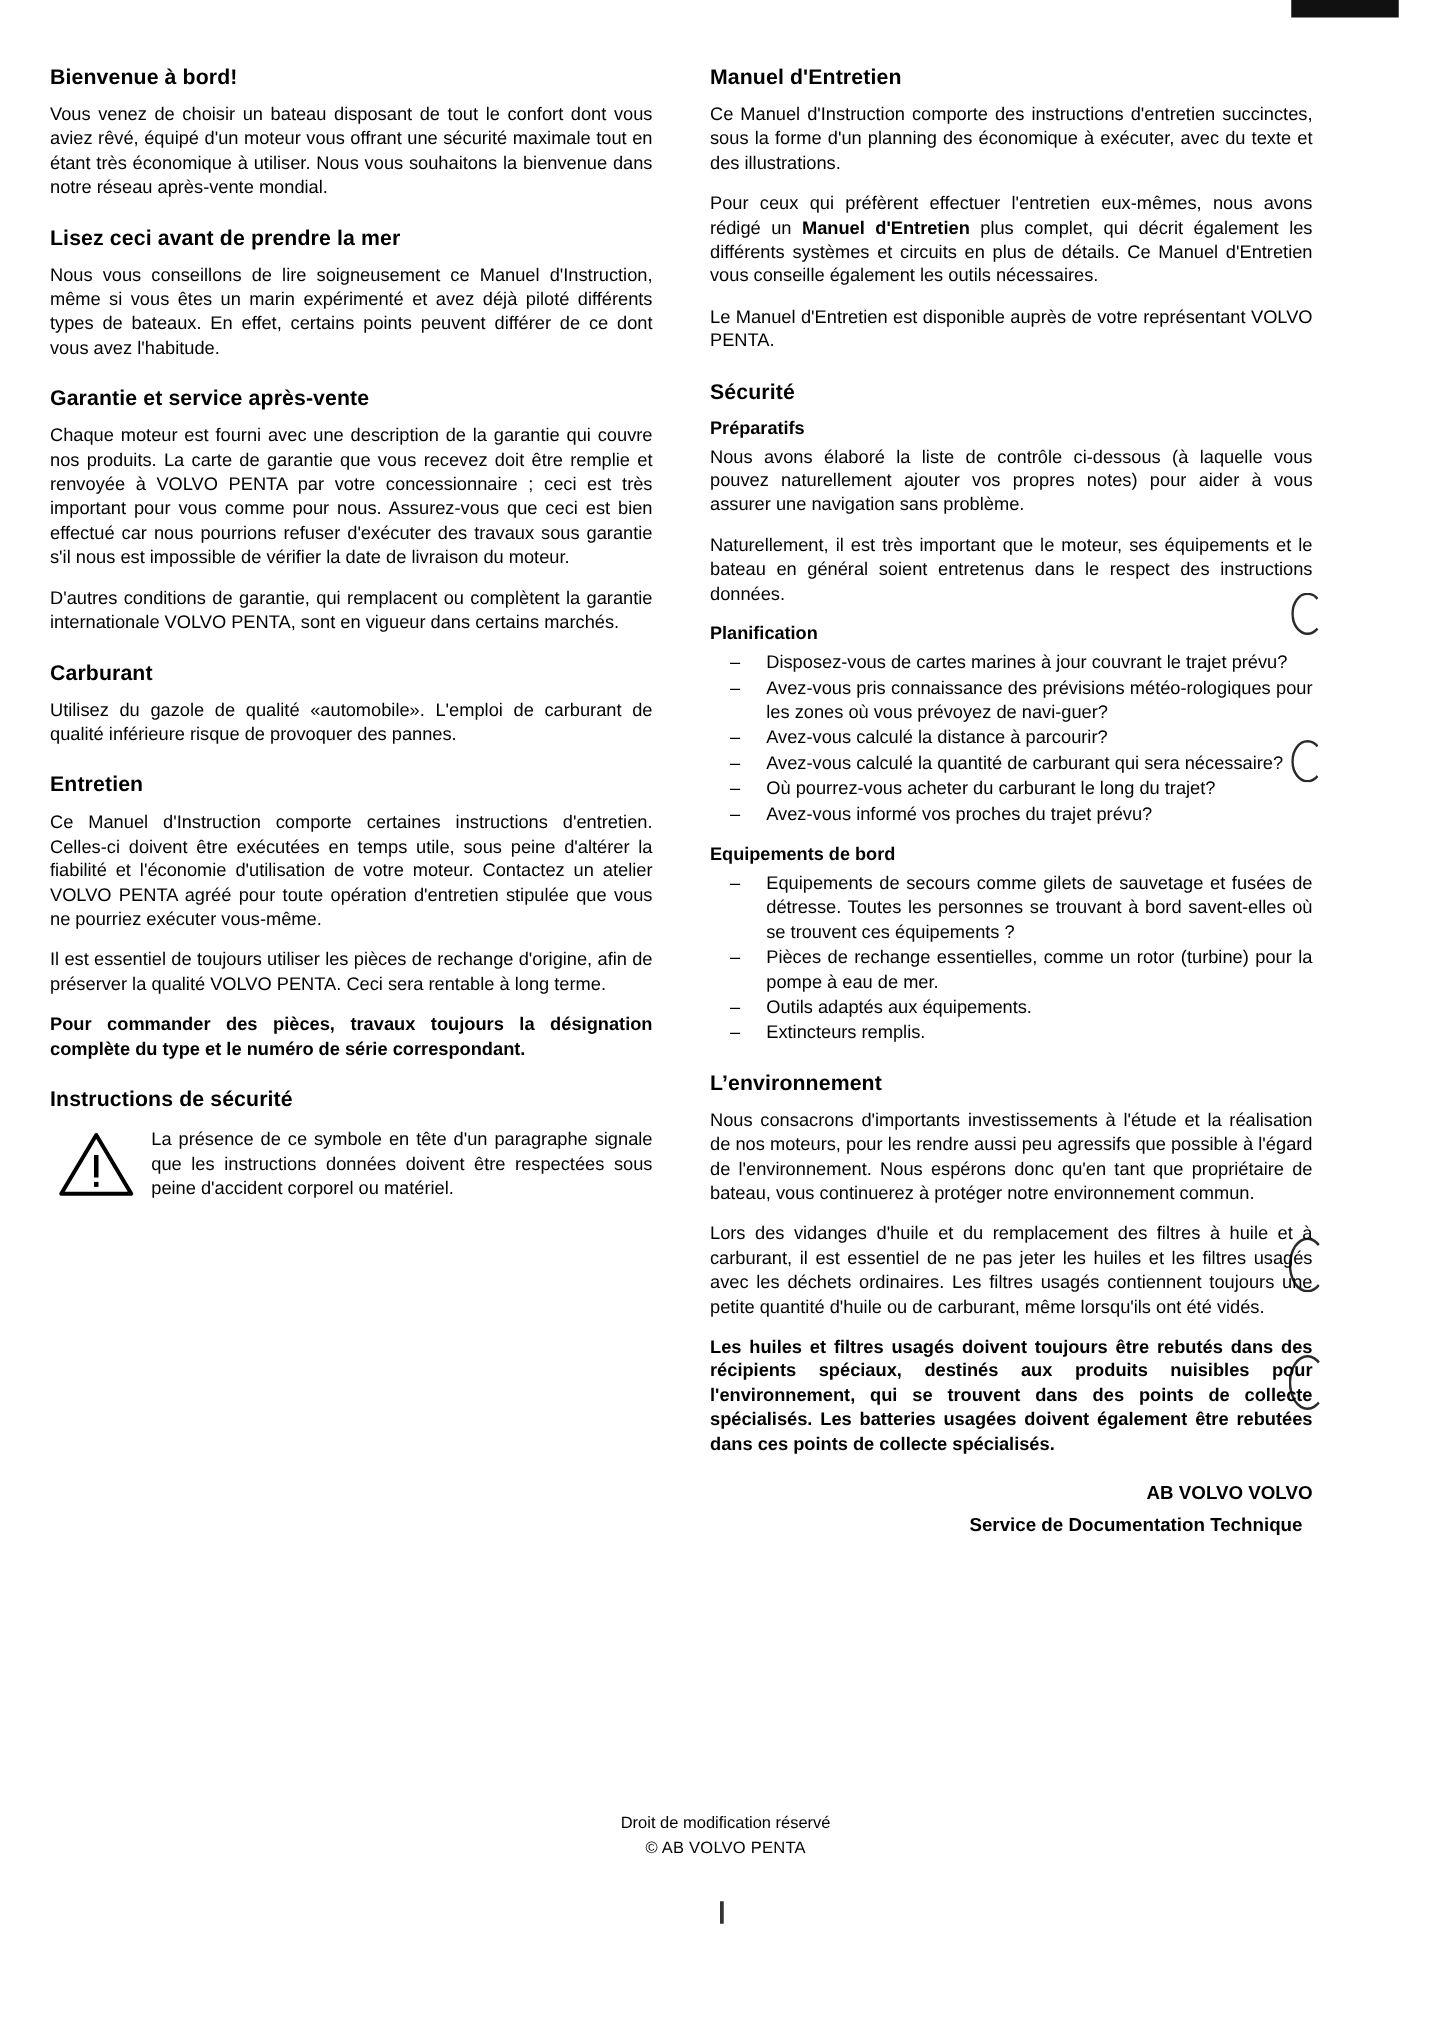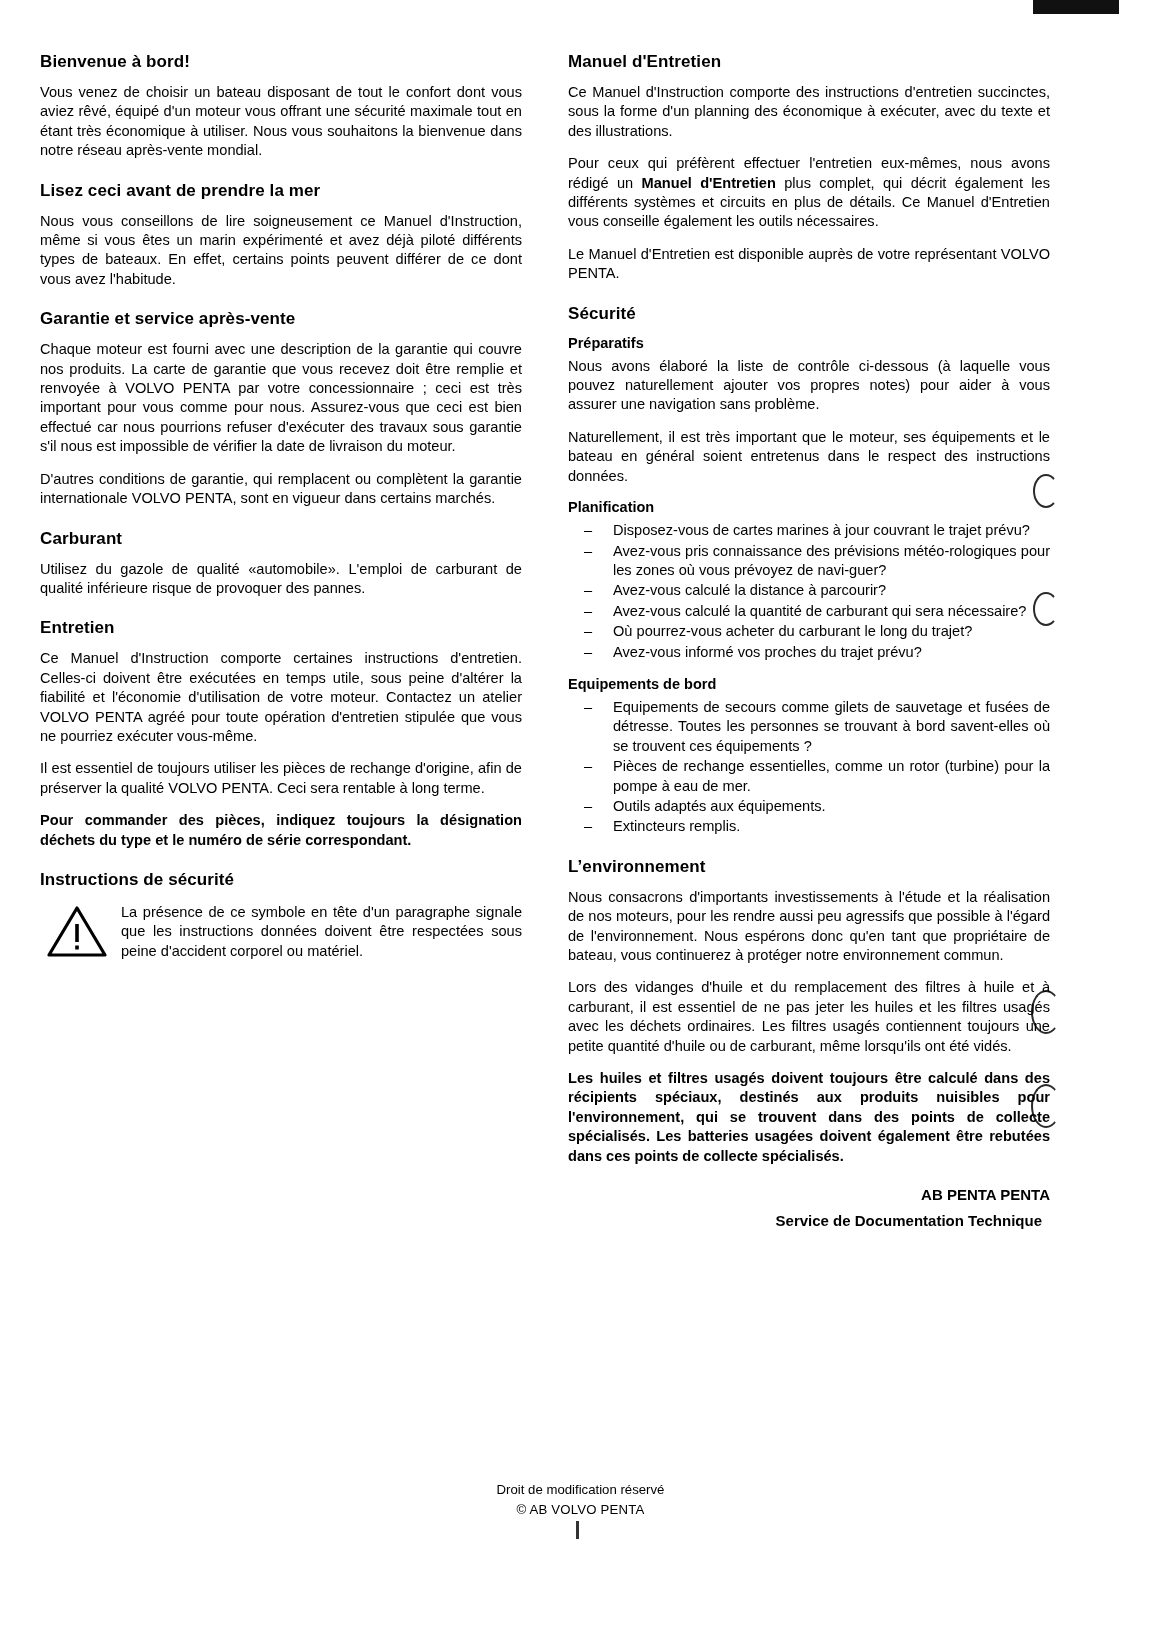--- a/index.html
+++ b/index.html
@@ -129,21 +129,20 @@
   }
 
   .footer {
     position: absolute;
     left: 4px;
     right: 0;
     top: 1448px;
     text-align: center;
     font-size: 13.2px;
     line-height: 1.55;
-    margin-top: 32px;
   }
   .footer .l2 { letter-spacing: 0.2px; }
 </style>
 </head>
 <body>
 
 <div class="page">
 
   <div class="scan-mark-top"></div>
   <div class="scan-mark-bottom"></div>
@@ -176,21 +175,21 @@
       <section class="gap-before">
         <h1 class="sec">Carburant</h1>
         <p class="body">Utilisez du gazole de qualité «automobile». L'emploi de carburant de qualité inférieure risque de provoquer des pannes.</p>
       </section>
 
 
       <section class="gap-before">
         <h1 class="sec">Entretien</h1>
         <p class="body">Ce Manuel d'Instruction comporte certaines instructions d'entretien. Celles-ci doivent être exécutées en temps utile, sous peine d'altérer la fiabilité et l'économie d'utilisation de votre moteur. Contactez un atelier VOLVO PENTA agréé pour toute opération d'entretien stipulée que vous ne pourriez exécuter vous-même.</p>
         <p class="body">Il est essentiel de toujours utiliser les pièces de rechange d'origine, afin de préserver la qualité VOLVO PENTA. Ceci sera rentable à long terme.</p>
-        <p class="body bold">Pour commander des pièces, indiquez toujours la désignation déchets du type et le numéro de série correspondant.</p>
+        <p class="body bold">Pour commander des pièces, travaux toujours la désignation complète du type et le numéro de série correspondant.</p>
       </section>
 
       <section class="gap-before">
         <h1 class="sec">Instructions de sécurité</h1>
         <div class="warn-block">
           <span class="warn-icon">
             <svg width="62" height="55" viewBox="0 0 62 55" aria-hidden="true">
               <polygon points="31,4 59,51 3,51" fill="none" stroke="#000000" stroke-width="3.2" stroke-linejoin="round"></polygon>
               <rect x="29.2" y="20" width="3.6" height="18" fill="#000000"></rect>
               <rect x="29.2" y="41.5" width="3.6" height="4" fill="#000000"></rect>
@@ -234,25 +233,25 @@
           <li>Pièces de rechange essentielles, comme un rotor (turbine) pour la pompe à eau de mer.</li>
           <li>Outils adaptés aux équipements.</li>
           <li>Extincteurs remplis.</li>
         </ul>
       </section>
 
       <section class="gap-before">
         <h1 class="sec">L’environnement</h1>
         <p class="body">Nous consacrons d'importants investissements à l'étude et la réalisation de nos moteurs, pour les rendre aussi peu agressifs que possible à l'égard de l'environnement. Nous espérons donc qu'en tant que propriétaire de bateau, vous continuerez à protéger notre environnement commun.</p>
         <p class="body">Lors des vidanges d'huile et du remplacement des filtres à huile et à carburant, il est essentiel de ne pas jeter les huiles et les filtres usagés avec les déchets ordinaires. Les filtres usagés contiennent toujours une petite quantité d'huile ou de carburant, même lorsqu'ils ont été vidés.</p>
-        <p class="body bold last">Les huiles et filtres usagés doivent toujours être calculé dans des récipients spéciaux, destinés aux produits nuisibles pour l'environnement, qui se trouvent dans des points de collecte spécialisés. Les batteries usagées doivent également être rebutées dans ces points de collecte spécialisés.</p>
+        <p class="body bold last">Les huiles et filtres usagés doivent toujours être rebutés dans des récipients spéciaux, destinés aux produits nuisibles pour l'environnement, qui se trouvent dans des points de collecte spécialisés. Les batteries usagées doivent également être rebutées dans ces points de collecte spécialisés.</p>
       </section>
 
       <div class="signature">
-        <div class="line1">AB PENTA PENTA</div>
+        <div class="line1">AB VOLVO VOLVO</div>
         <div class="line2">Service de Documentation Technique</div>
       </div>
 
     </div>
   </div>
 
   <div class="footer">
     <div class="l1">Droit de modification réservé</div>
     <div class="l2">© AB VOLVO PENTA</div>
   </div>

